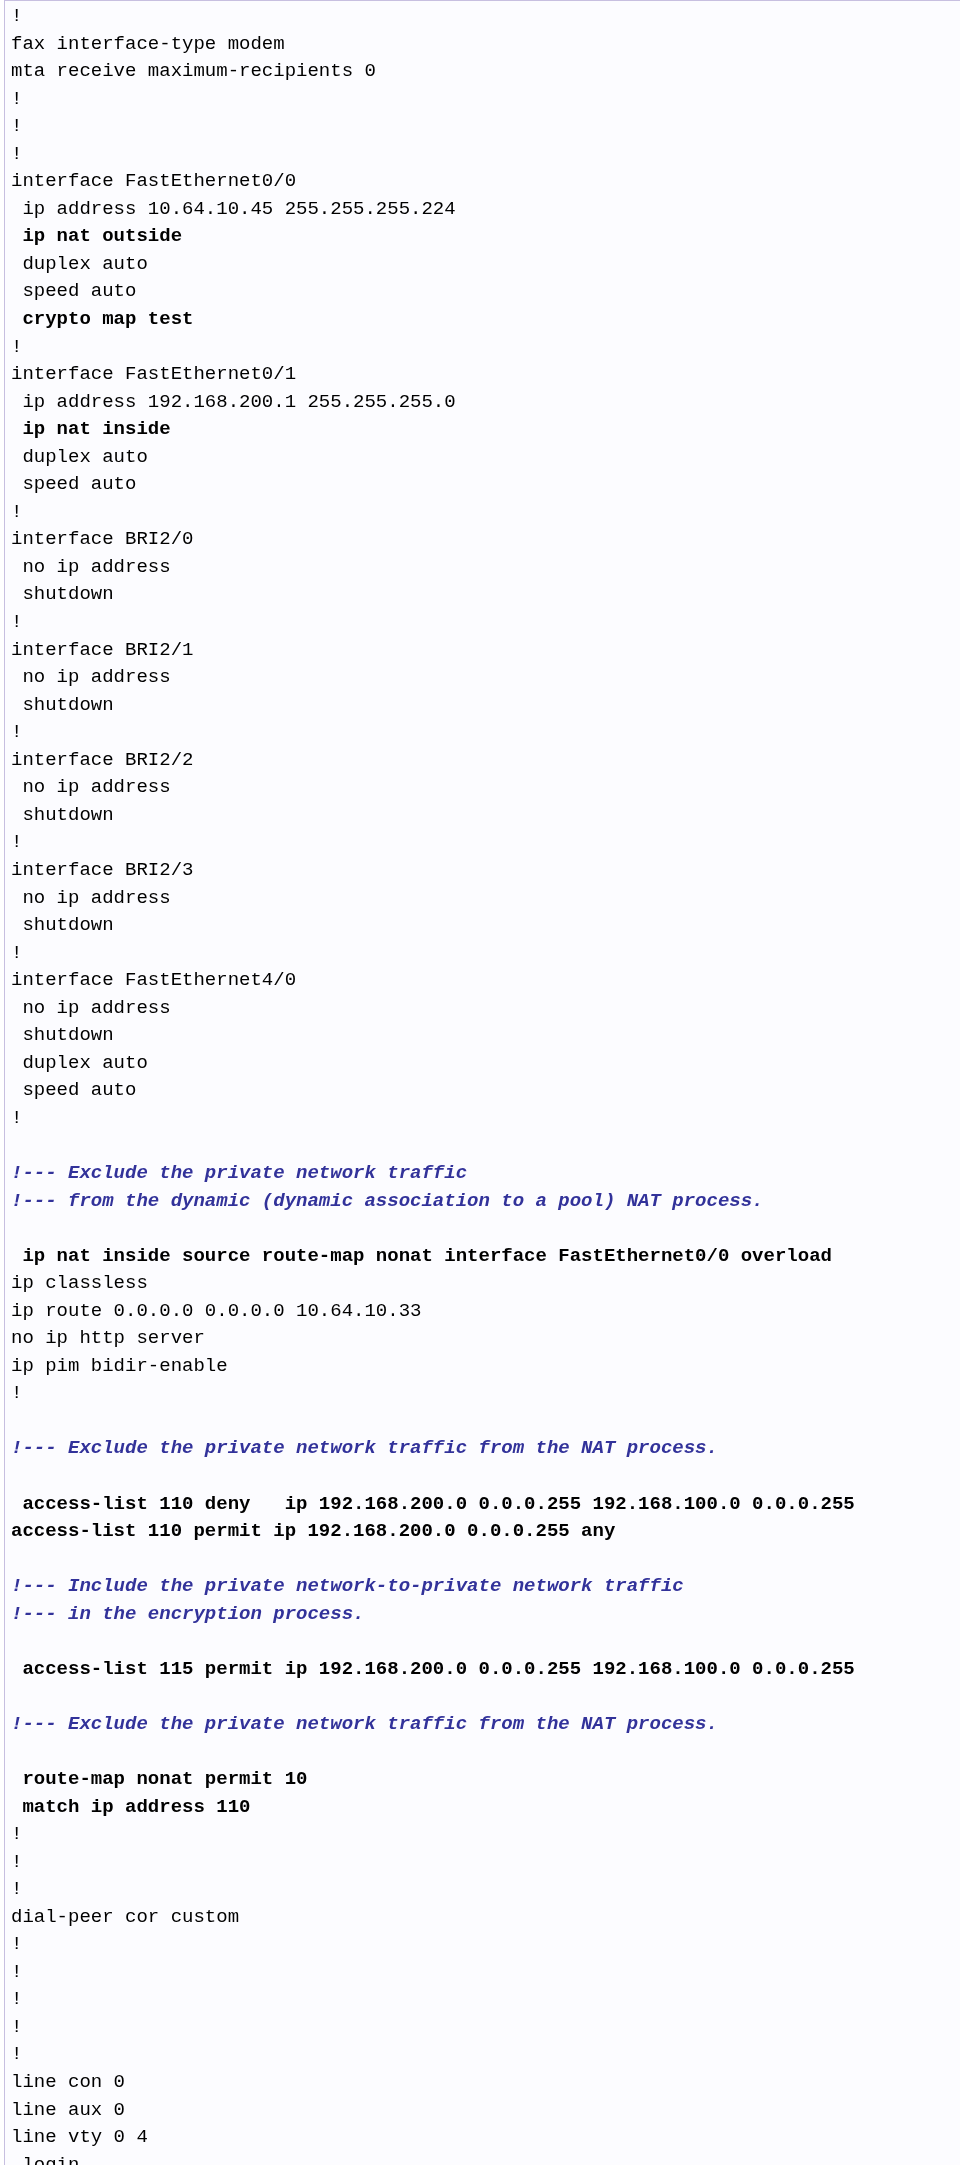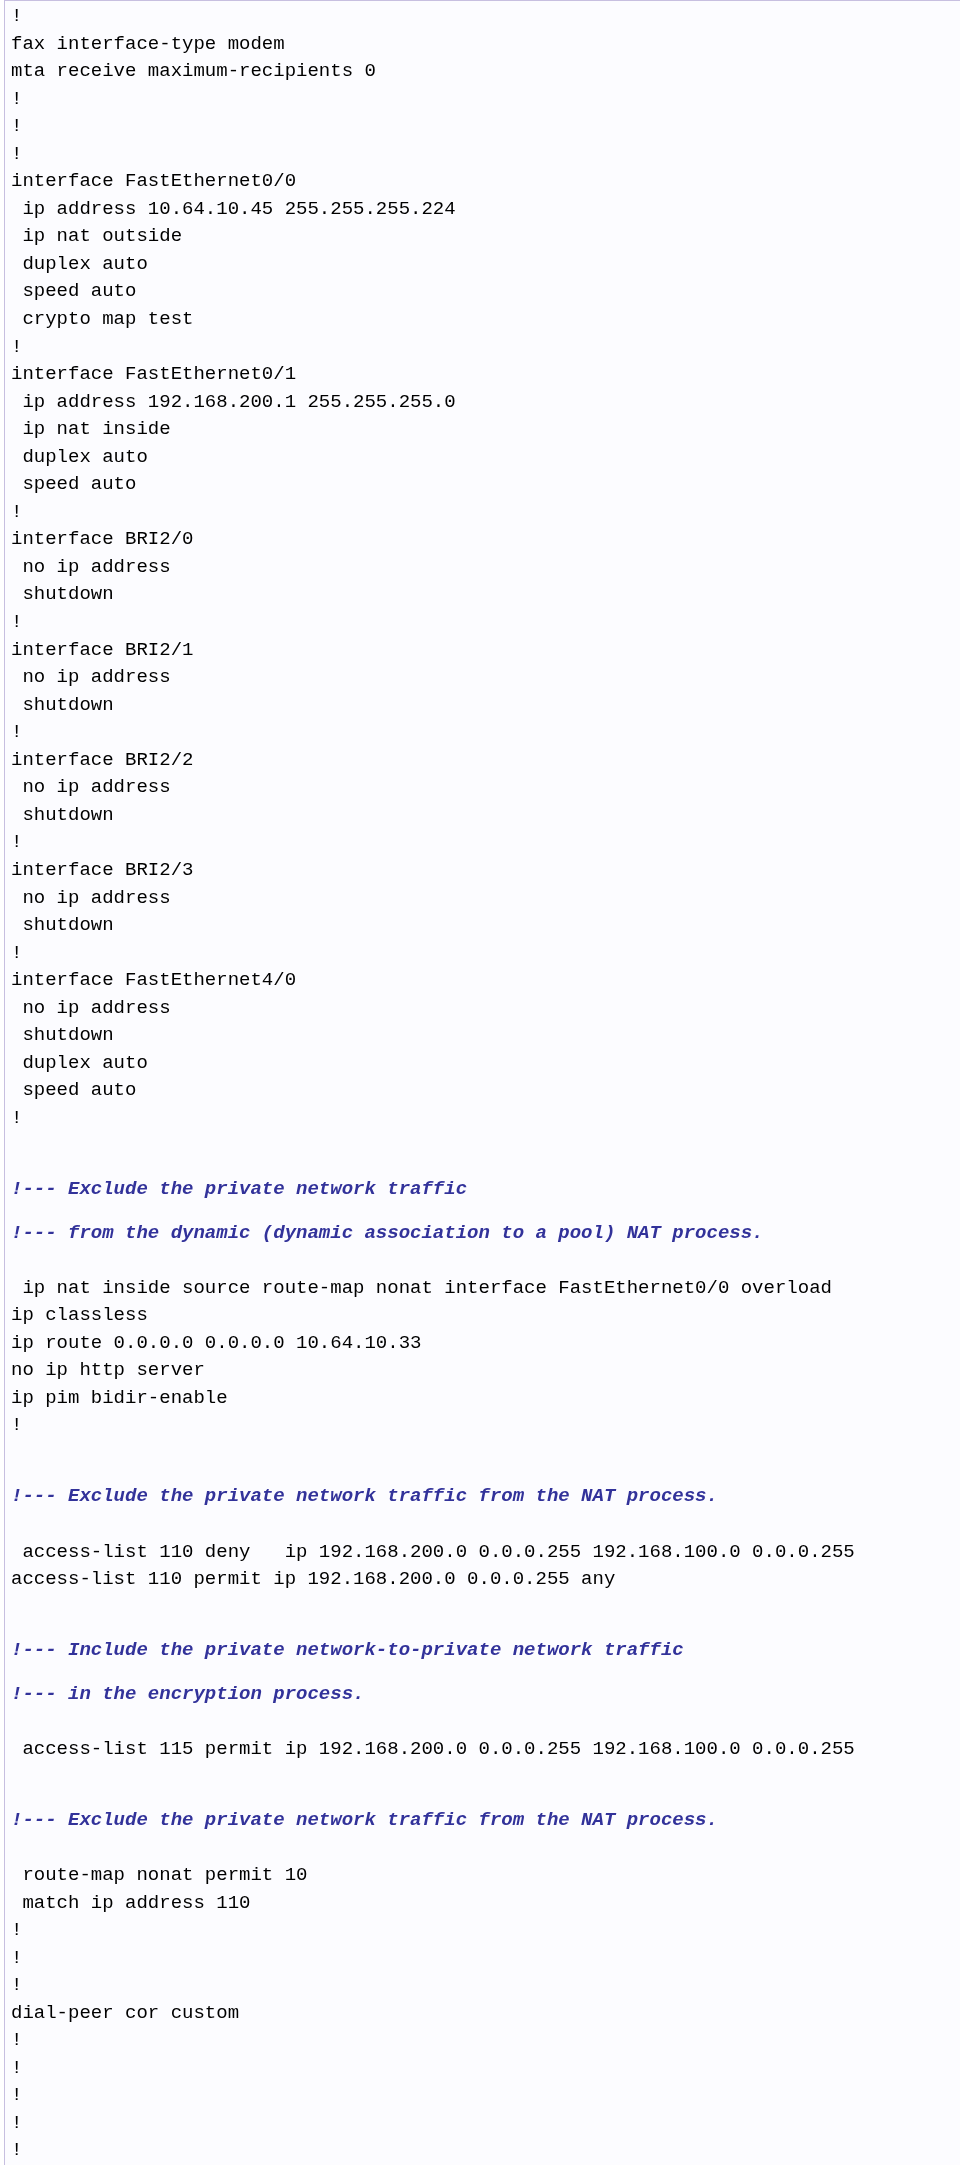--- a/index.html
+++ b/index.html
@@ -16,26 +16,25 @@
     padding: 0 4px;
   }
   .config-box {
     border: 1px solid #c7bfe0;
     background: #fcfcff;
     padding: 2px 6px 10px 6px;
     white-space: pre;
     color: #000;
     margin-bottom: 30px;
   }
-  .config-box .b { font-weight: normal; }
+  .config-box .b { font-weight: bold; }
   .config-box .comment {
     color: #32329a;
     font-style: italic;
     font-weight: bold;
-    margin-top: 16px;
   }
 </style>
 </head>
 <body>
 
 <div class="page">
   <div class="config-box" id="config-box"><div>!</div><div>fax interface-type modem</div><div>mta receive maximum-recipients 0</div><div>!</div><div>!</div><div>!</div><div>interface FastEthernet0/0</div><div> ip address 10.64.10.45 255.255.255.224</div><div class="b"> ip nat outside</div><div> duplex auto</div><div> speed auto</div><div class="b"> crypto map test</div><div>!</div><div>interface FastEthernet0/1</div><div> ip address 192.168.200.1 255.255.255.0</div><div class="b"> ip nat inside</div><div> duplex auto</div><div> speed auto</div><div>!</div><div>interface BRI2/0</div><div> no ip address</div><div> shutdown</div><div>!</div><div>interface BRI2/1</div><div> no ip address</div><div> shutdown</div><div>!</div><div>interface BRI2/2</div><div> no ip address</div><div> shutdown</div><div>!</div><div>interface BRI2/3</div><div> no ip address</div><div> shutdown</div><div>!</div><div>interface FastEthernet4/0</div><div> no ip address</div><div> shutdown</div><div> duplex auto</div><div> speed auto</div><div>!</div><div>&nbsp;</div><div class="comment">!--- Exclude the private network traffic</div><div class="comment">!--- from the dynamic (dynamic association to a pool) NAT process.</div><div>&nbsp;</div><div class="b"> ip nat inside source route-map nonat interface FastEthernet0/0 overload</div><div>ip classless</div><div>ip route 0.0.0.0 0.0.0.0 10.64.10.33</div><div>no ip http server</div><div>ip pim bidir-enable</div><div>!</div><div>&nbsp;</div><div class="comment">!--- Exclude the private network traffic from the NAT process.</div><div>&nbsp;</div><div class="b"> access-list 110 deny   ip 192.168.200.0 0.0.0.255 192.168.100.0 0.0.0.255</div><div class="b">access-list 110 permit ip 192.168.200.0 0.0.0.255 any</div><div>&nbsp;</div><div class="comment">!--- Include the private network-to-private network traffic</div><div class="comment">!--- in the encryption process.</div><div>&nbsp;</div><div class="b"> access-list 115 permit ip 192.168.200.0 0.0.0.255 192.168.100.0 0.0.0.255</div><div>&nbsp;</div><div class="comment">!--- Exclude the private network traffic from the NAT process.</div><div>&nbsp;</div><div class="b"> route-map nonat permit 10</div><div class="b"> match ip address 110</div><div>!</div><div>!</div><div>!</div><div>dial-peer cor custom</div><div>!</div><div>!</div><div>!</div><div>!</div><div>!</div><div>line con 0</div><div>line aux 0</div><div>line vty 0 4</div><div> login</div></div>
 
 </div>
 

